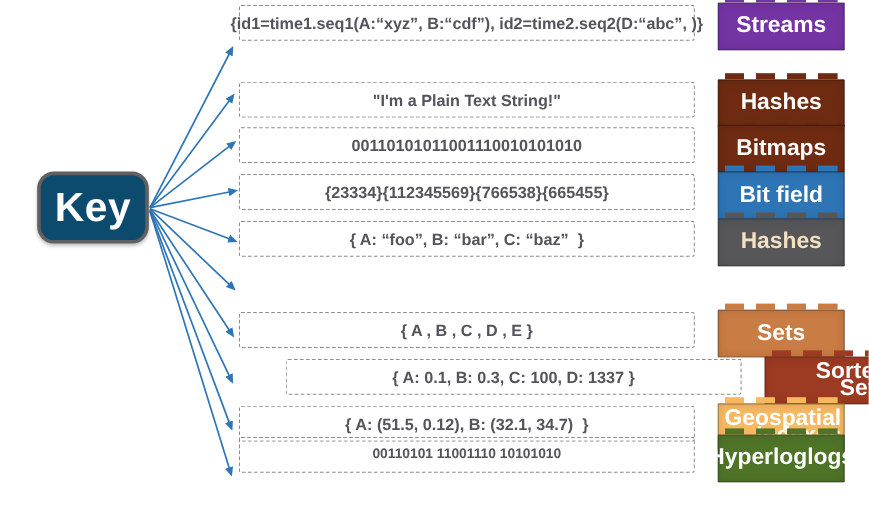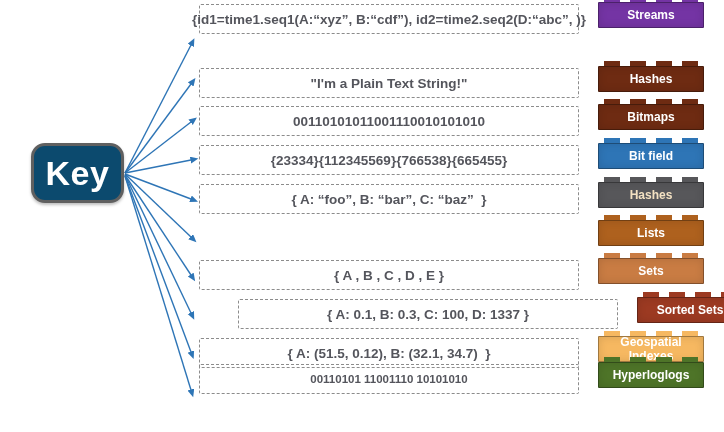--- a/index.html
+++ b/index.html
@@ -43,25 +43,25 @@
     color:#54555C; font-size:13.5px; font-weight:600; white-space:pre;
   }
   .row:nth-of-type(10) .vbox { font-size:11.5px; }
 
   .brick { position:absolute; left:598px; top:-3px; width:106px; height:42px; }
   .studs {
     position:absolute; top:0; left:6px; width:94px; height:5px;
     background:repeating-linear-gradient(90deg, var(--bc) 0 16px, transparent 16px 26px);
   }
   .brick-body {
-    position:absolute; top:5px; left:0; width:106px; height:26px;
+    position:absolute; top:5px; left:0; width:106px; height:40px;
     background:var(--bc); color:var(--lc,#fff); border:1px solid rgba(0,0,0,.35);
     box-sizing:border-box; border-radius:1px;
-    display:flex; align-items:center; justify-content:center; text-align:center;
-    font-weight:bold; font-size:12px; line-height:14px; padding:0 2px;
+    display:flex; align-items:center; justify-content:center; text-align:right;
+    font-weight:bold; font-size:19px; line-height:14px; padding:0 2px;
     box-shadow:inset 0 0 8px rgba(0,0,0,.12);
   }
 </style>
 </head>
 <body>
 
 <div class="stage" style="background: rgb(255, 255, 255);">
 
   <svg class="arrows" viewBox="0 0 724 432" style="--arrow: #2E75B6;">
     <defs>
@@ -111,24 +111,20 @@
 
   <div class="row">
     <div class="vbox" style="color: rgb(84, 85, 92); border-color: rgb(140, 140, 140);">{ A: “foo”, B: “bar”, C: “baz”  }</div>
     <div class="brick" style="--bc: #57575A; --lc: #F3E1C2;">
       <div class="studs"></div>
       <div class="brick-body">Hashes</div>
     </div>
   </div>
 
   <div class="row">
-    <div class="brick" style="--bc: #AE611E; --lc: #FFFFFF;">
-      <div class="studs"></div>
-      <div class="brick-body">Lists</div>
-    </div>
   </div>
 
   <div class="row">
     <div class="vbox" style="color: rgb(84, 85, 92); border-color: rgb(140, 140, 140);">{ A , B , C , D , E }</div>
     <div class="brick" style="--bc: #C97C43; --lc: #FFFFFF;">
       <div class="studs"></div>
       <div class="brick-body">Sets</div>
     </div>
   </div>
 

